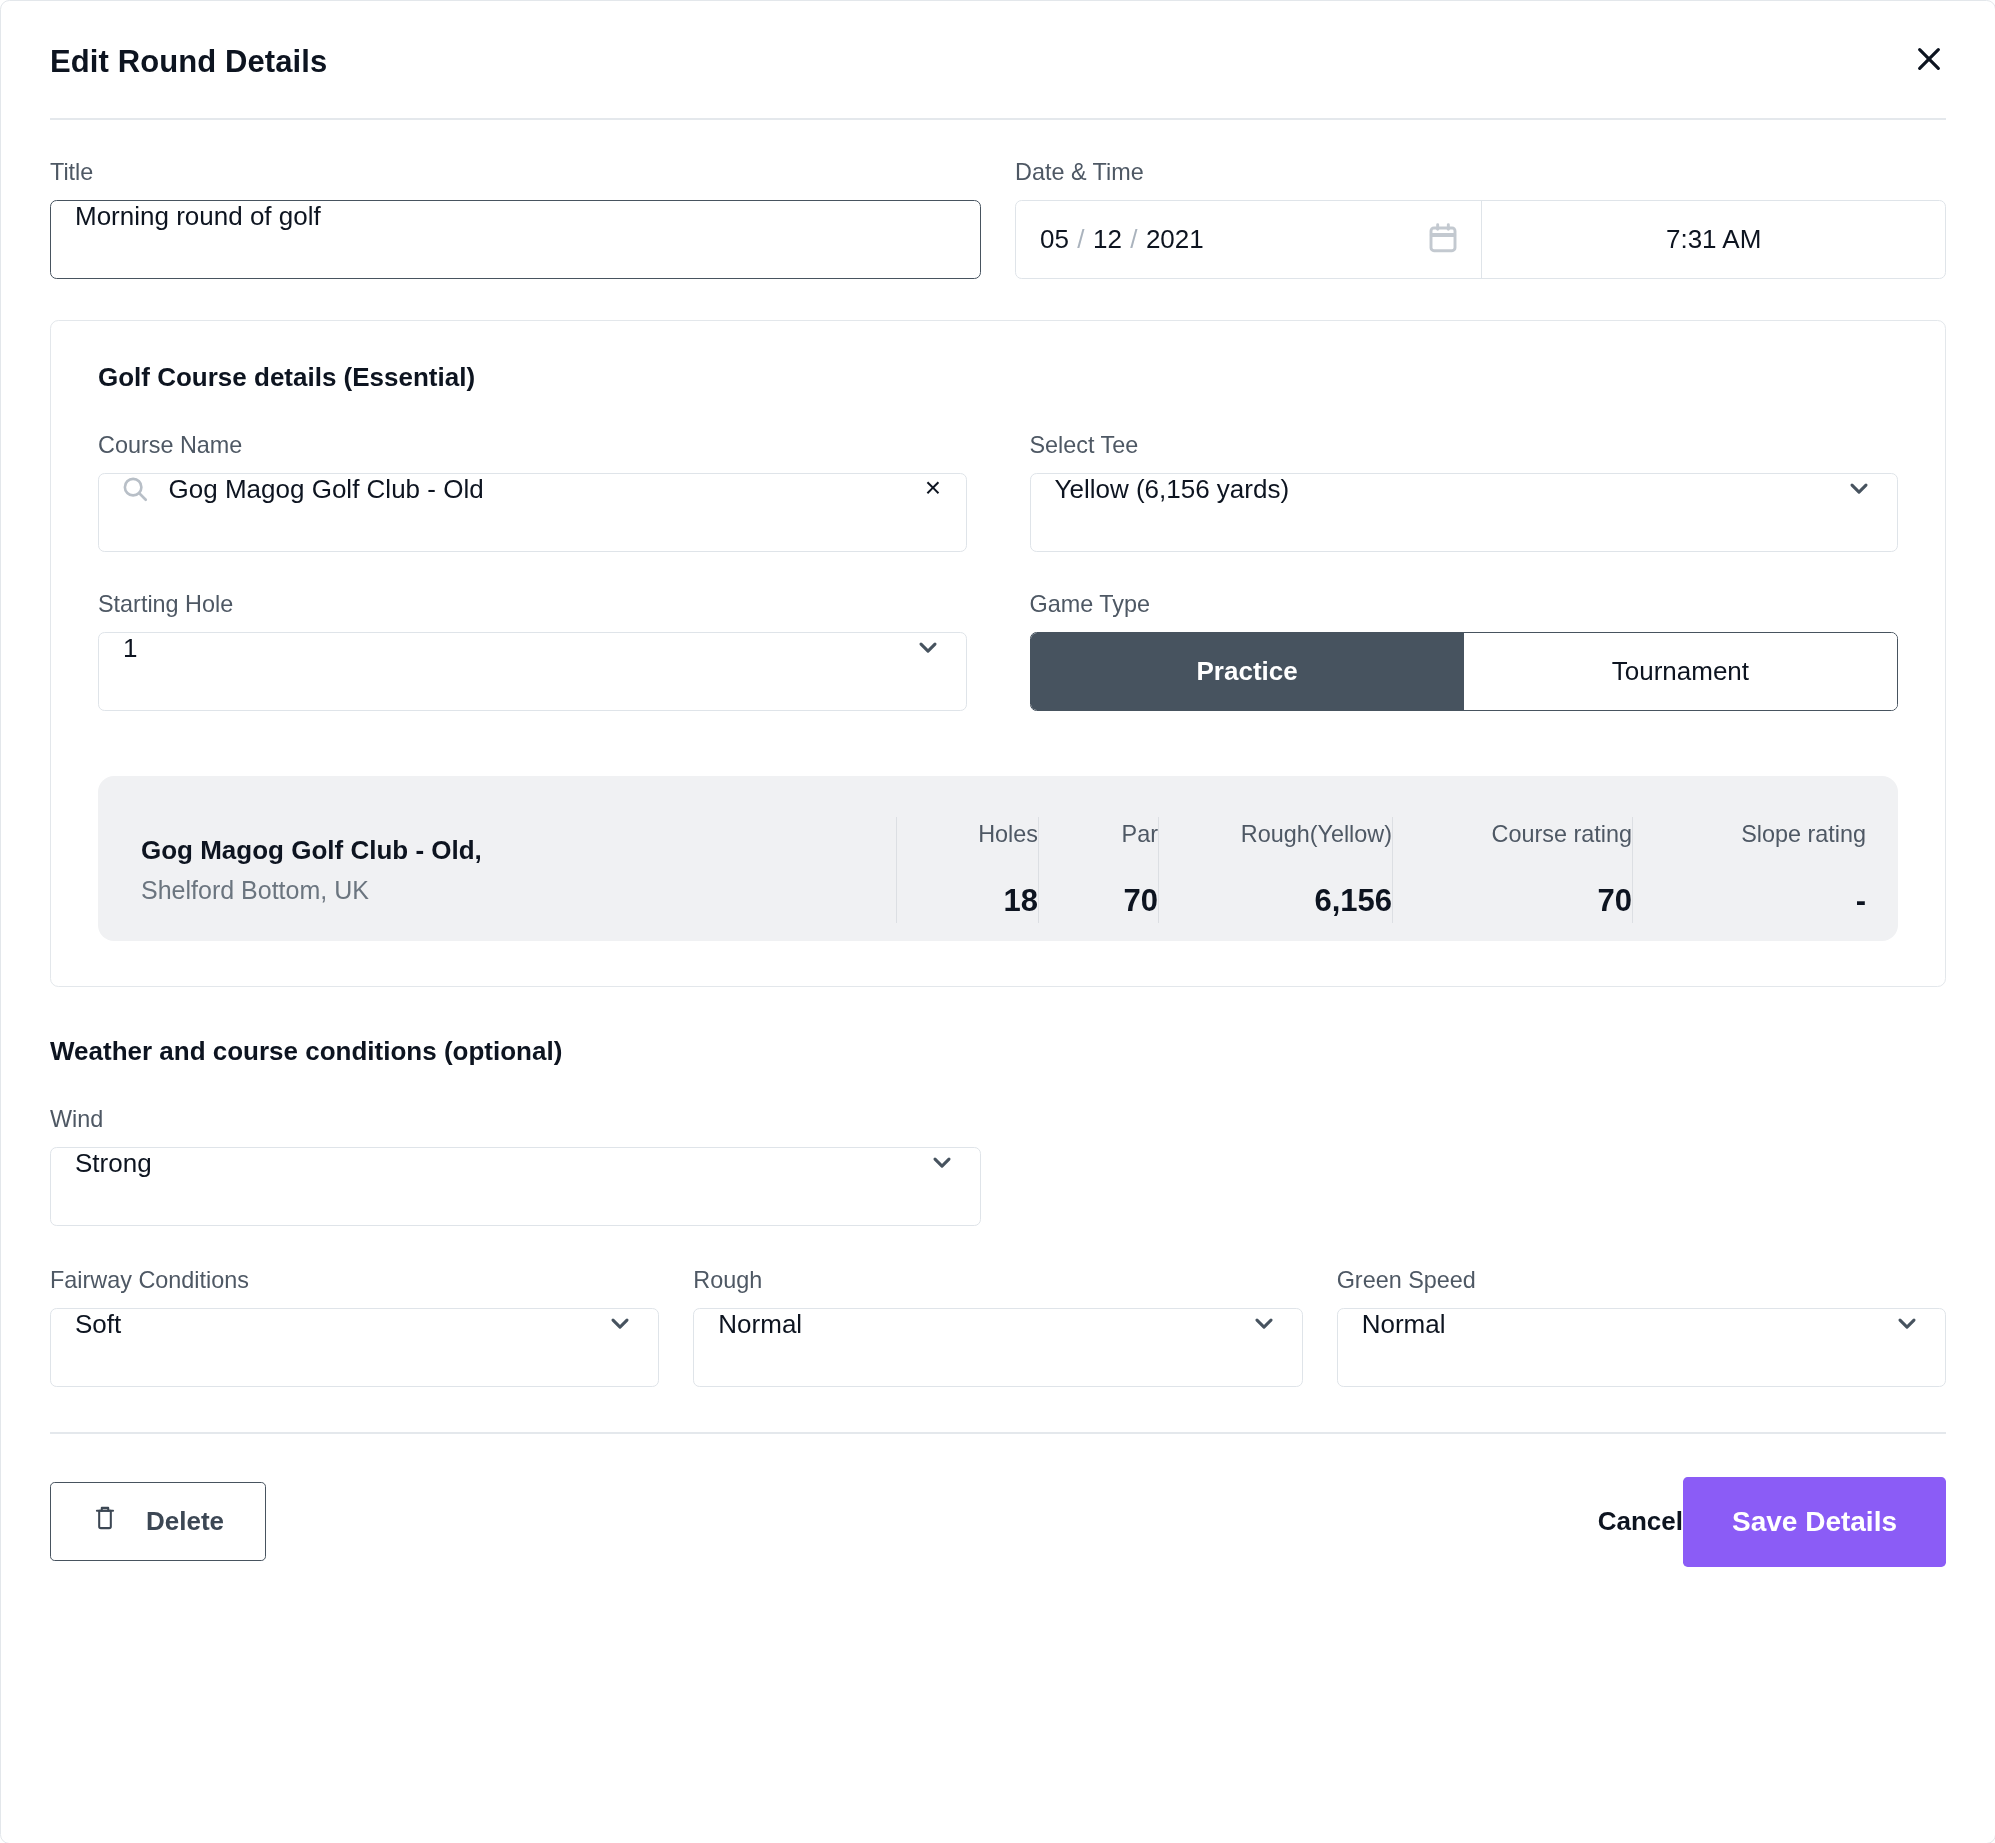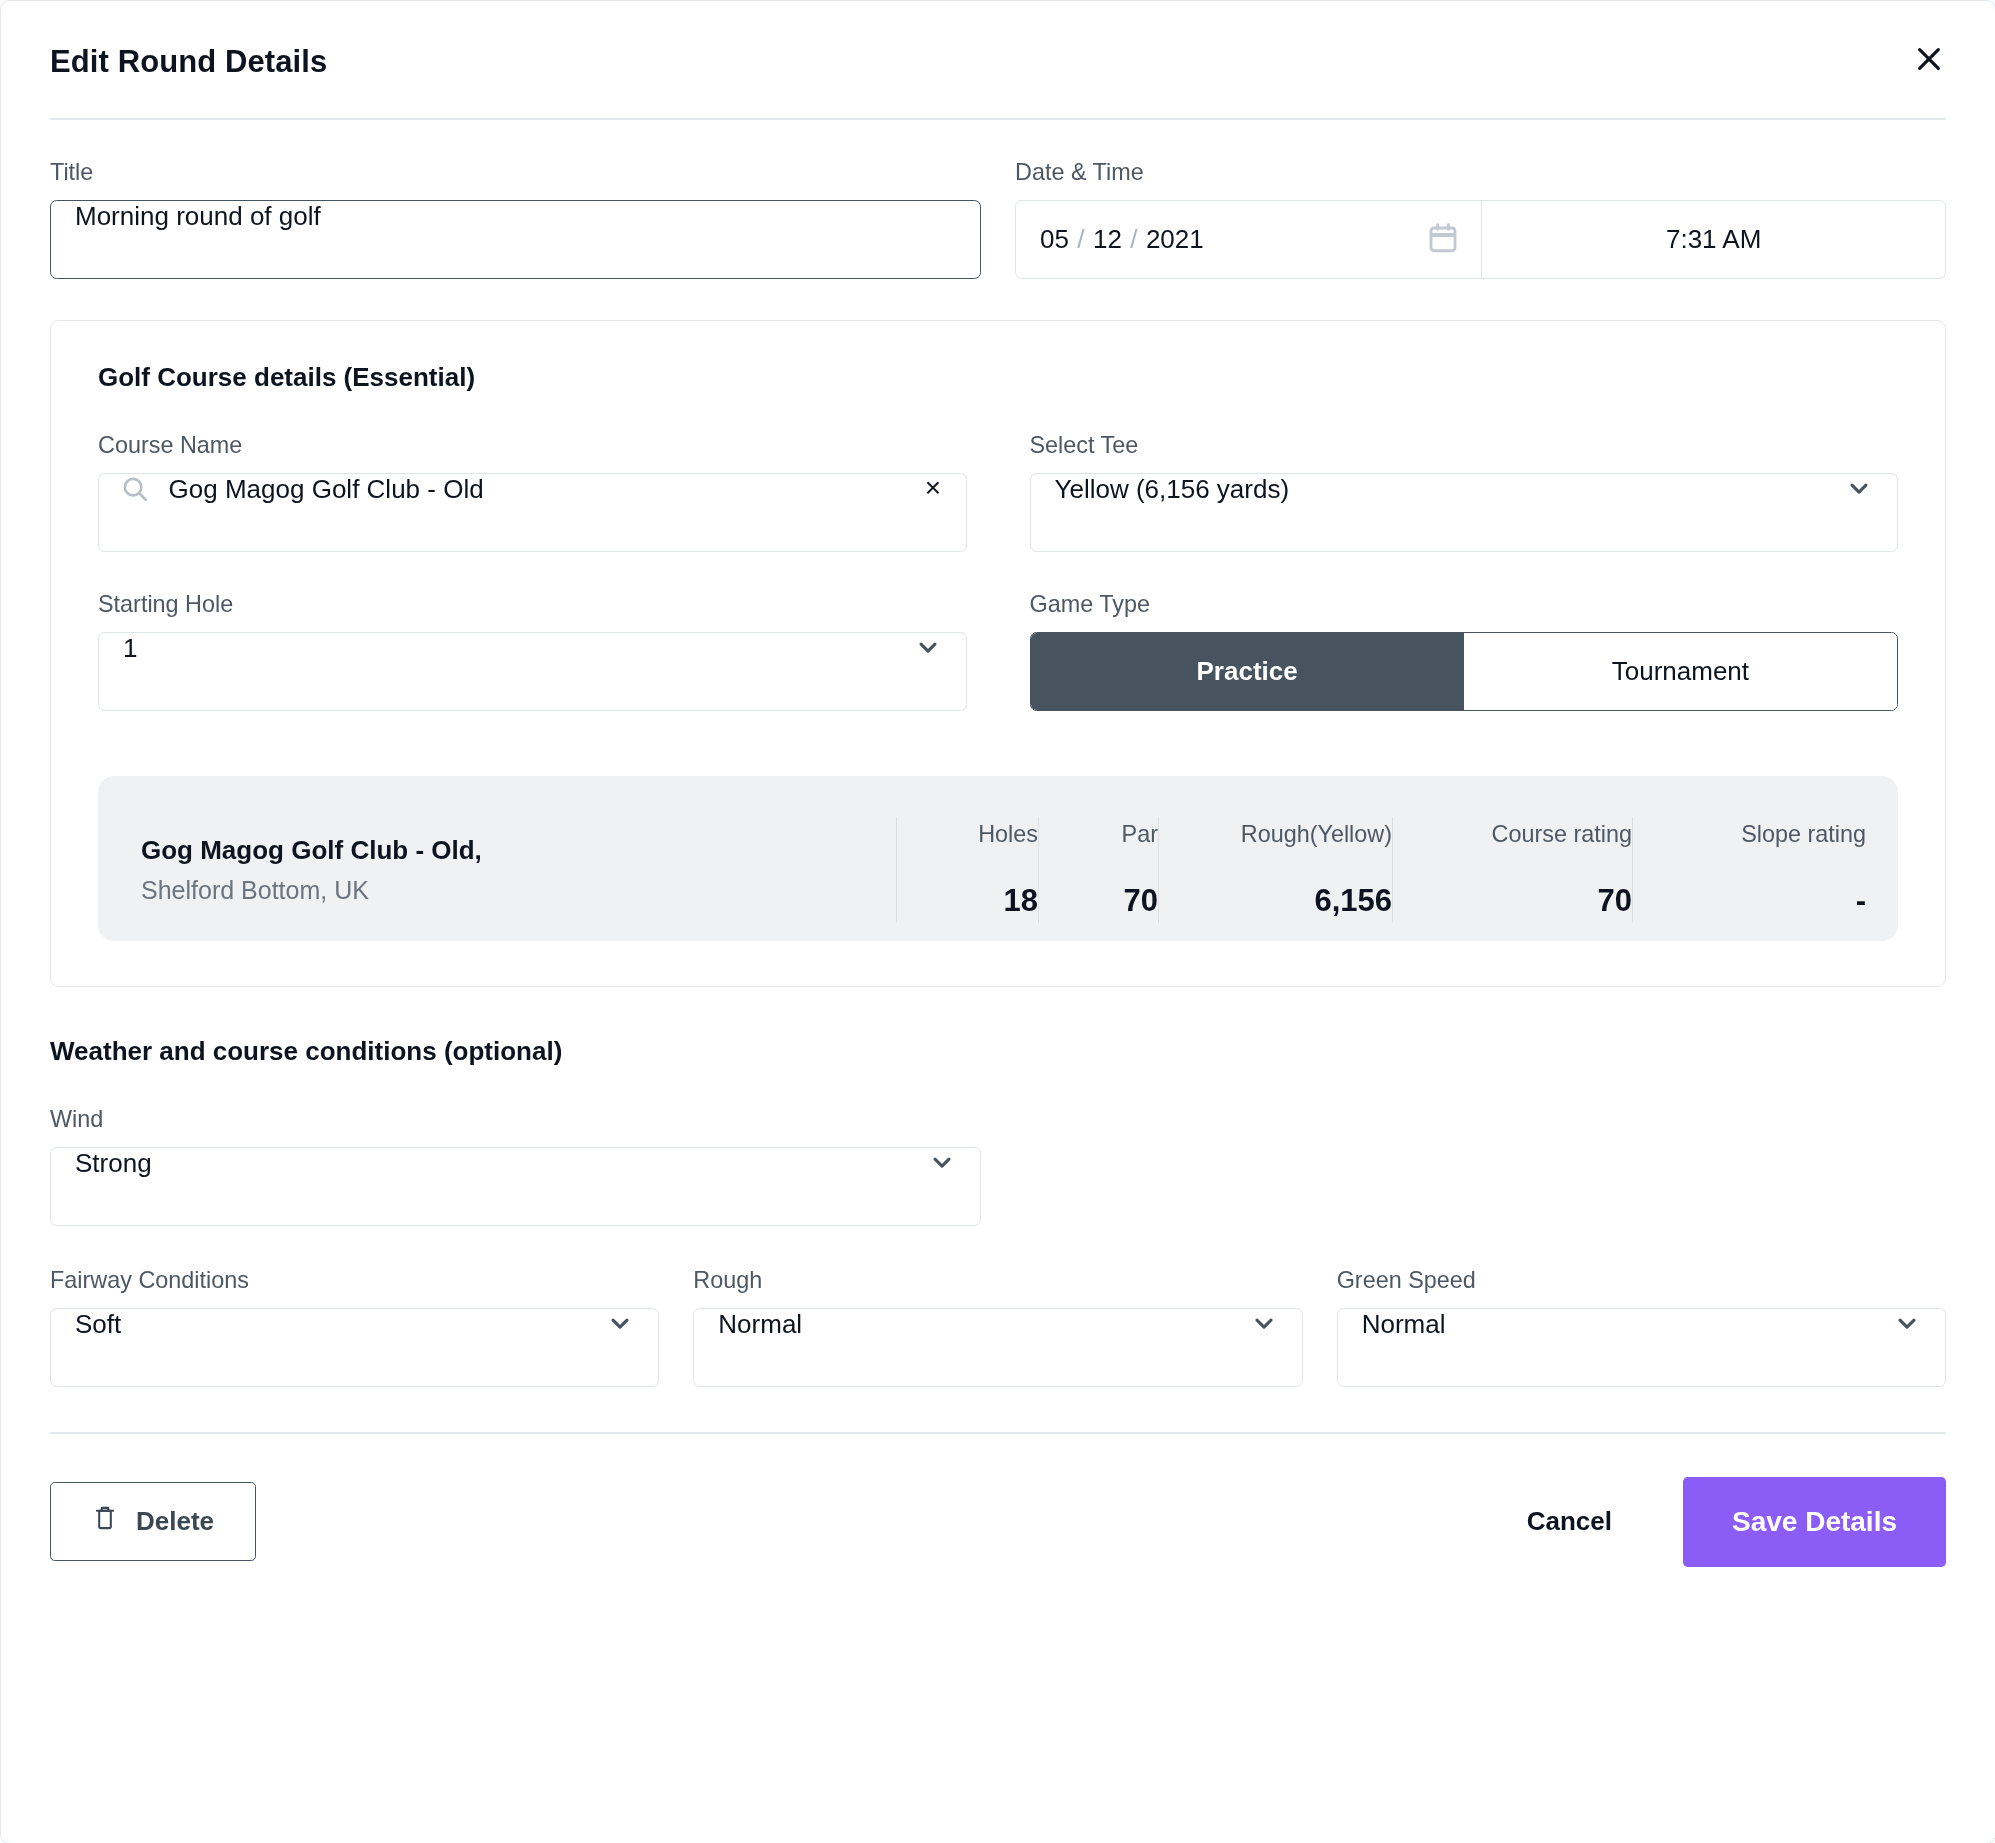--- a/index.html
+++ b/index.html
@@ -218,33 +218,33 @@
   }
   .footer {
     display: flex;
     align-items: center;
     justify-content: space-between;
     margin-top: 43px;
   }
   .btn-delete {
     display: flex;
     align-items: center;
-    gap: 18px;
+    gap: 28px;
     height: 79px;
     padding: 0 41px;
     border: 1.9px solid #47535f;
     border-radius: 4.7px;
     background: #ffffff;
     font-size: 26px;
     font-weight: bold;
     color: #3c4754;
     cursor: pointer;
     font-family: "Liberation Sans", sans-serif;
   }
-  .footer-right { display: flex; align-items: center; gap: 71px; }
+  .footer-right { display: flex; align-items: center; }
   .btn-cancel {
     background: none;
     border: none;
     font-size: 26px;
     font-weight: bold;
     color: #0d1420;
     cursor: pointer;
     font-family: "Liberation Sans", sans-serif;
   }
   .btn-save {

